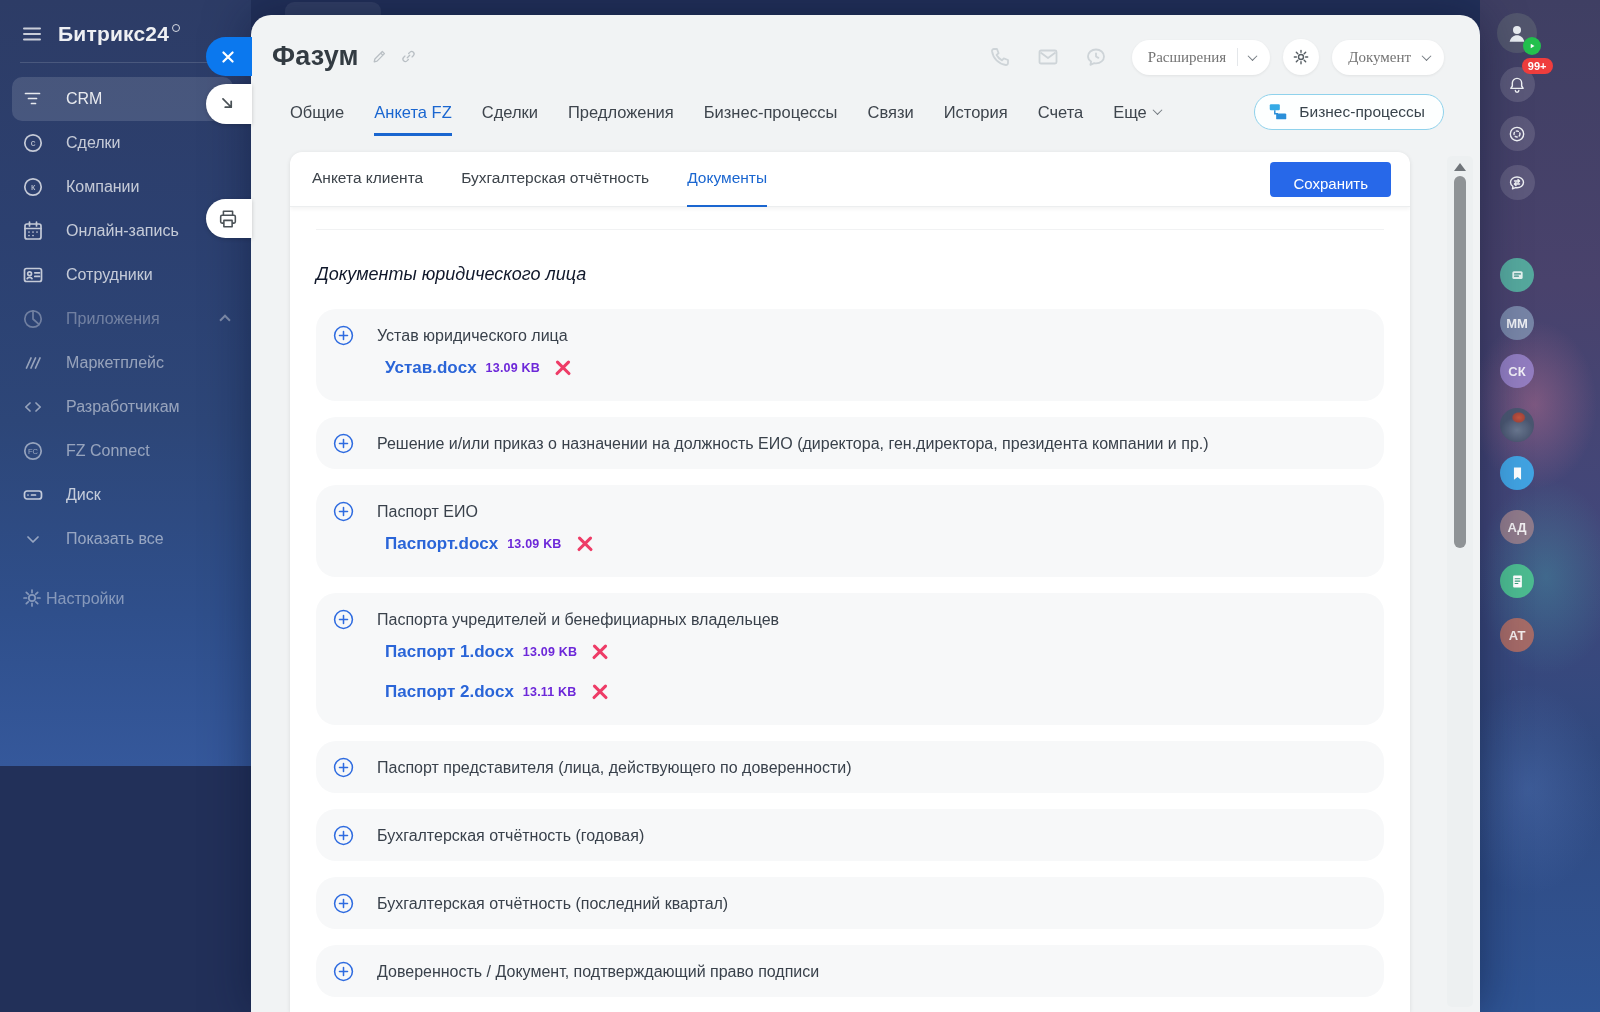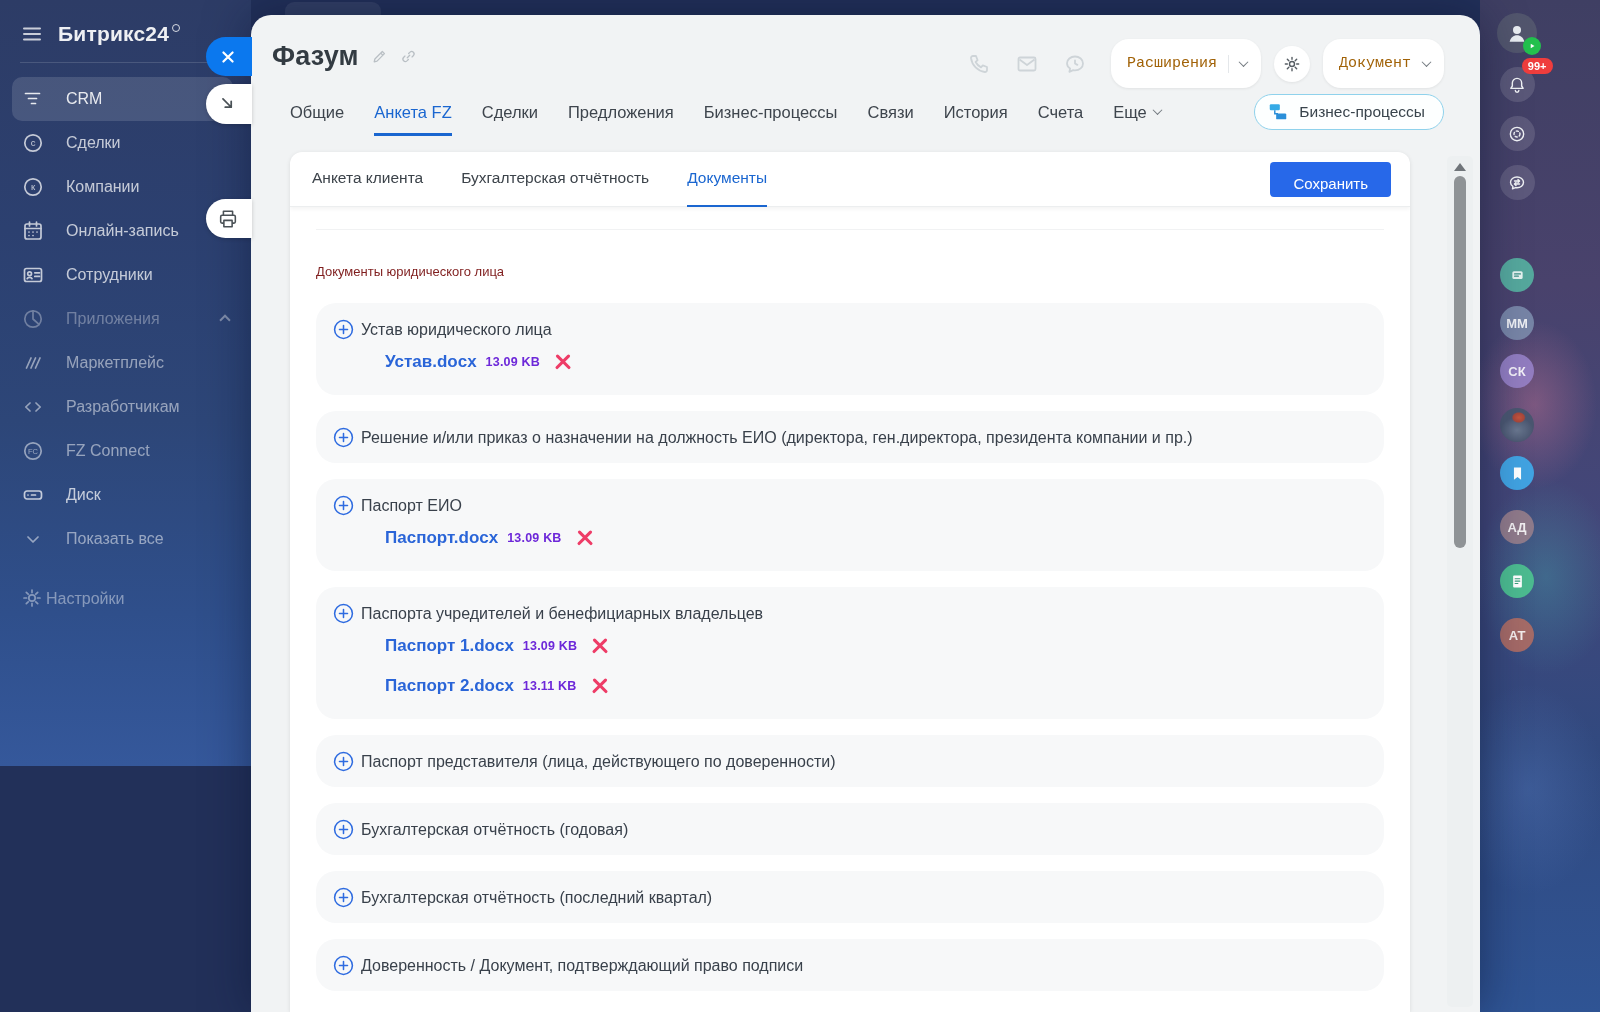--- a/index.html
+++ b/index.html
@@ -46,22 +46,22 @@
   .modal { position:absolute; left:251px; top:15px; width:1229px; height:997px; background:#f1f3f4;
     border-radius:20px 20px 0 0; z-index:2; box-shadow:0 0 46px rgba(8,18,48,.5); }
   .m-head { position:absolute; left:21px; top:26px; display:flex; align-items:center; gap:12px; }
   .m-title { font-size:27px; font-weight:700; color:#333b42; letter-spacing:.2px; }
   .t-ic { width:17px; height:17px; color:#b9bfc4; cursor:pointer; }
   .t-ic svg { width:17px; height:17px; }
 
   .m-actions { position:absolute; right:36px; top:24px; display:flex; align-items:center; gap:13px; }
   .ghost-ic { width:24px; height:24px; color:#ced4d8; margin-right:11px; cursor:pointer; }
   .ghost-ic svg { width:24px; height:24px; }
-  .pill { display:flex; align-items:center; height:49px; background:#fff; border:none; border-radius:18px;
-    padding:0 14px 0 16px; font-size:15px; color:#a16207; font-family:Liberation Mono, monospace; cursor:pointer; box-shadow:0 1px 3px rgba(0,0,0,.07); }
+  .pill { display:flex; align-items:center; height:35px; background:#fff; border:none; border-radius:18px;
+    padding:0 14px 0 16px; font-size:15px; color:#737373; font-family:Liberation Serif, serif; cursor:pointer; box-shadow:0 1px 3px rgba(0,0,0,.07); }
   .pill .sep { width:1px; height:18px; background:#e4e7ea; margin:0 11px; }
   .chev { width:7px; height:7px; border-right:1.8px solid #737a80; border-bottom:1.8px solid #737a80; transform:rotate(45deg) translate(-1px,-1px); }
   .round-btn { width:36px; height:36px; border-radius:50%; background:#fff; border:none; color:#565d63;
     display:flex; align-items:center; justify-content:center; cursor:pointer; box-shadow:0 1px 3px rgba(0,0,0,.07); }
   .round-btn svg { width:20px; height:20px; }
 
   .m-tabs { position:absolute; left:39px; top:88px; display:flex; align-items:flex-start; gap:30px; }
   .mtab { font-size:16.5px; color:#3e454d; cursor:pointer; padding-bottom:14px; display:flex; align-items:center; gap:7px; white-space:nowrap; }
   .mtab .chev { margin-top:-3px; }
   .mtab.active { color:#1a66d0; font-weight:500; border-bottom:3px solid #1a66d0; padding-bottom:11px; }
@@ -75,24 +75,24 @@
   .card { position:absolute; left:39px; top:137px; width:1120px; bottom:0; background:#fff;
     border-radius:12px 12px 0 0; box-shadow:0 1px 4px rgba(0,0,0,.1); overflow:hidden; }
   .card-tabs { position:relative; height:55px; display:flex; align-items:center; gap:38px; padding-left:22px;
     box-shadow:0 2px 4px rgba(0,0,0,.05); border-bottom:1px solid #eceeef; }
   .itab { font-size:15.5px; color:#3c434a; cursor:pointer; height:55px; display:flex; align-items:center; border-bottom:2.5px solid transparent; }
   .itab.active { color:#1a66d0; border-bottom-color:#1a66d0; }
   .save { position:absolute; right:19px; top:10px; height:35px; padding:13px 23px; background:#2768e9; color:#fff;
     border:none; border-radius:4px; font-size:15px; font-family:inherit; cursor:pointer; }
   .card-body { padding:0 26px; }
   .body-topline { height:1px; background:#f1f2f3; margin:22px 0 0 0; }
-  .sec-title { font-size:13px; font-weight:400; color:#7f1d1d; margin:16px 0 0 0; padding-top:18px; }
+  .sec-title { font-size:18px; font-weight:400; color:#0f172a; margin:16px 0 0 0; padding-top:18px;font-style:italic; }
   .doc-list { margin-top:24px; }
   .doc-row { background:#f7f8f9; border-radius:20px; margin-bottom:16px; padding:14px 20px 13px 16px; }
-  .doc-main { display:flex; align-items:center; gap:6px; min-height:25px; }
+  .doc-main { display:flex; align-items:center; gap:22px; min-height:25px; }
   .plus { width:23px; height:23px; flex:0 0 23px; color:#2e6be0; cursor:pointer; }
   .plus svg { width:23px; height:23px; }
   .doc-label { font-size:16px; color:#39414b; }
   .doc-files { margin-left:53px; }
   .file-row { display:flex; align-items:center; gap:9px; height:40px; }
   .file-link { font-size:17px; font-weight:700; color:#2a65d8; cursor:pointer; text-decoration:none; }
   .file-size { font-size:12.5px; font-weight:700; color:#6d28d9; letter-spacing:.2px; }
   .file-del { width:22px; height:22px; color:#ee3c67; cursor:pointer; margin-left:3px; }
   .file-del svg { width:22px; height:22px; }
 

